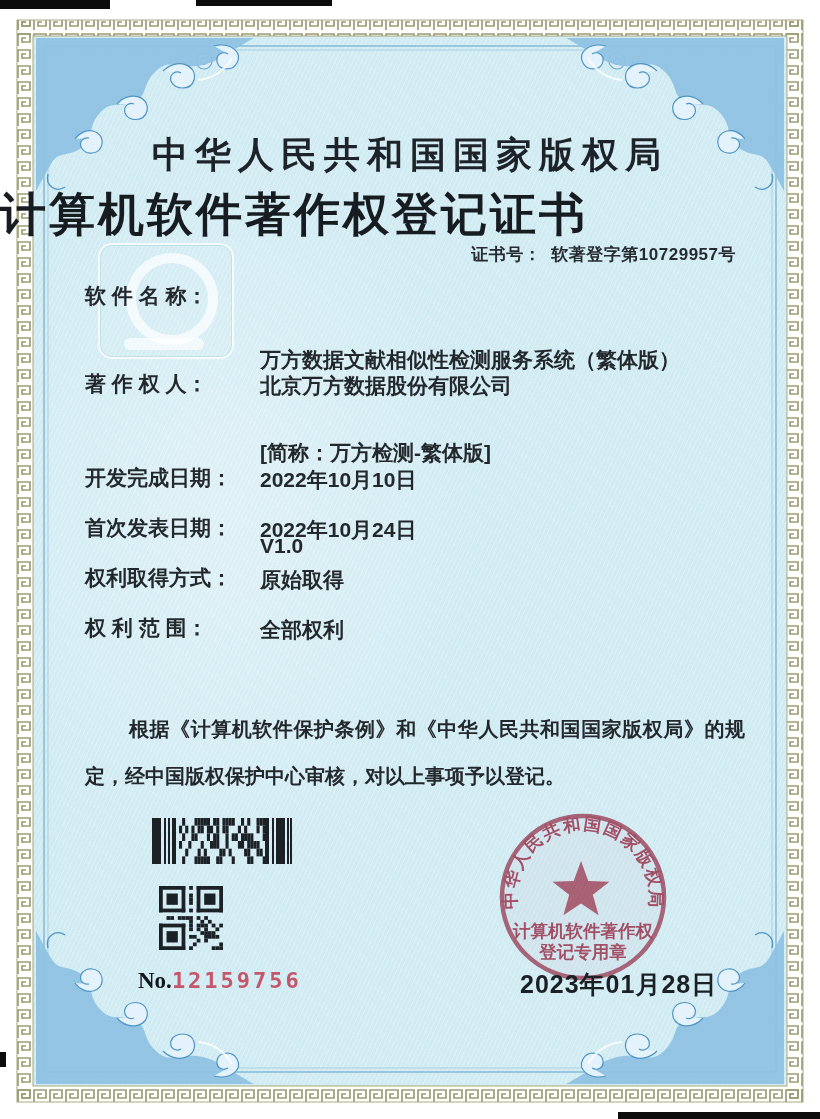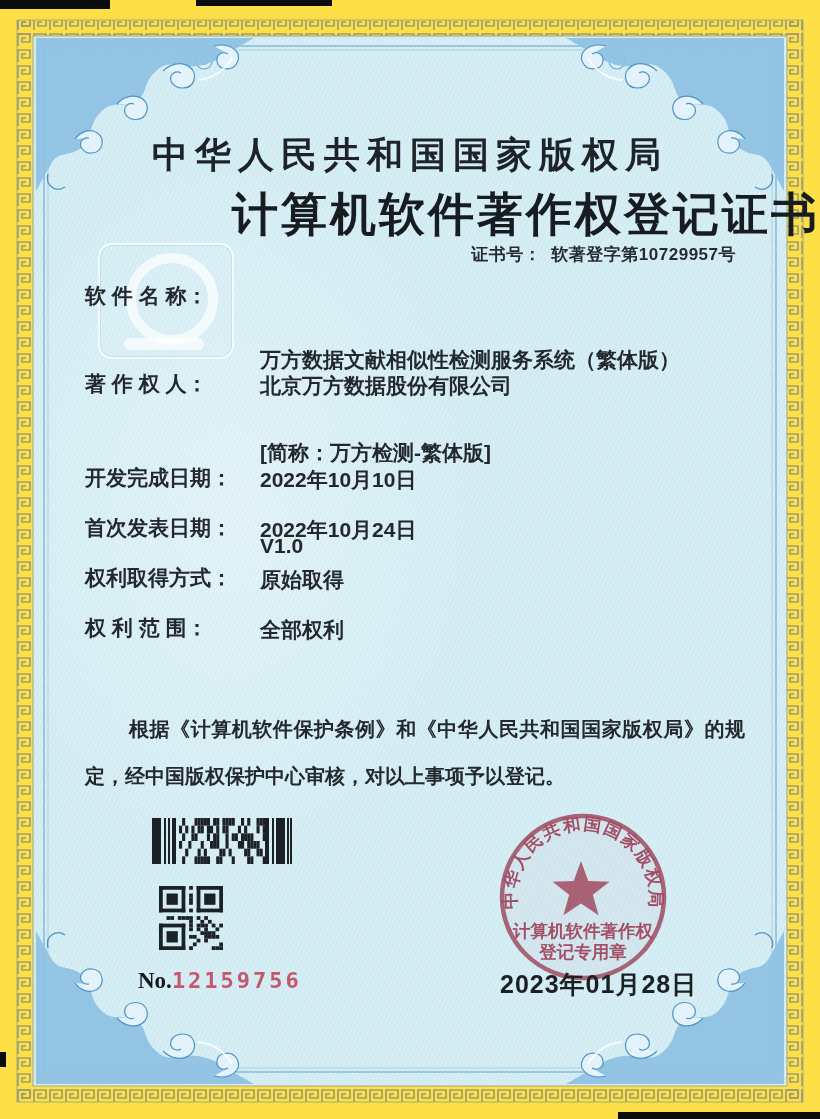--- a/index.html
+++ b/index.html
@@ -1,41 +1,41 @@
 <!DOCTYPE html>
 <html><head>
 <meta charset="utf-8">
 <style>
   html,body{margin:0;padding:0;background:#e8e8e4;}
-  #page{position:relative;width:820px;height:1119px;background:#fde047;overflow:hidden;
+  #page{position:relative;width:820px;height:1119px;background:#ffffff;overflow:hidden;
         font-family:"Liberation Sans",sans-serif;}
   
   #field{position:absolute;left:33px;top:36px;width:754px;height:1050px;background:#d6eef5;}
   #field::after{content:"";position:absolute;inset:0;
     background:
       repeating-linear-gradient(115deg, rgba(255,255,255,.14) 0 1px, rgba(120,180,205,.05) 1px 4px),
       radial-gradient(ellipse 360px 520px at 26% 45%, rgba(255,255,255,.35), rgba(255,255,255,0) 70%);
     pointer-events:none;}
   #deco{position:absolute;left:0;top:0;}
   .abs{position:absolute;}
   #hdr-authority{left:0;top:131px;width:820px;text-align:center;
     font-family:"Liberation Serif",serif;font-weight:bold;font-size:36px;letter-spacing:7px;color:#1d2328;}
-  #hdr-title{left:0;top:184px;width:820px;text-align:right;
+  #hdr-title{left:0;top:184px;width:820px;text-align:left;
     font-family:"Liberation Serif",serif;font-weight:bold;font-size:46px;letter-spacing:3px;color:#171c21;}
   #certno{right:84px;top:243px;font-size:17px;font-weight:bold;color:#262b30;letter-spacing:.5px;}
   #certno span{margin-left:10px;margin-top:20px;}
   .frow{left:85px;display:flex;font-size:21px;font-weight:bold;color:#23282d;}
   .flabel{width:160px;flex:0 0 160px;white-space:pre;}
   .fvalue{margin-left:15px;line-height:31px;white-space:pre;}
   #statement{left:85px;top:706px;width:660px;font-size:20px;font-weight:bold;color:#23282d;
     line-height:47px;text-indent:2.2em;text-align:justify;}
   #serial{left:138px;top:968px;font-size:23px;color:#14181c;font-family:"Liberation Serif",serif;font-weight:bold;}
   #serial .num{font-family:"DejaVu Sans Mono",monospace;font-size:22px;font-weight:bold;
     color:#c5576b;letter-spacing:3px;margin-left:0;}
-  #issue-date{left:500px;top:968px;font-size:25px;font-weight:bold;color:#1b2025;letter-spacing:1px;}
+  #issue-date{left:520px;top:968px;font-size:25px;font-weight:bold;color:#1b2025;letter-spacing:1px;}
   
   #watermark{left:98px;top:243px;width:132px;height:112px;border:2px solid rgba(255,255,255,.75);
     border-radius:14px;box-shadow:inset 0 0 0 1px rgba(150,200,215,.35);}
   #watermark .c{position:absolute;left:26px;top:8px;width:72px;height:72px;border-radius:50%;
     border:10px solid rgba(255,255,255,.7);}
   #watermark .b{position:absolute;left:24px;bottom:7px;width:80px;height:12px;border-radius:6px;
     background:rgba(255,255,255,.65);}
   .artifact{position:absolute;background:#0c0c0c;}
   #seal-svg{mix-blend-mode:multiply;}
 </style>

